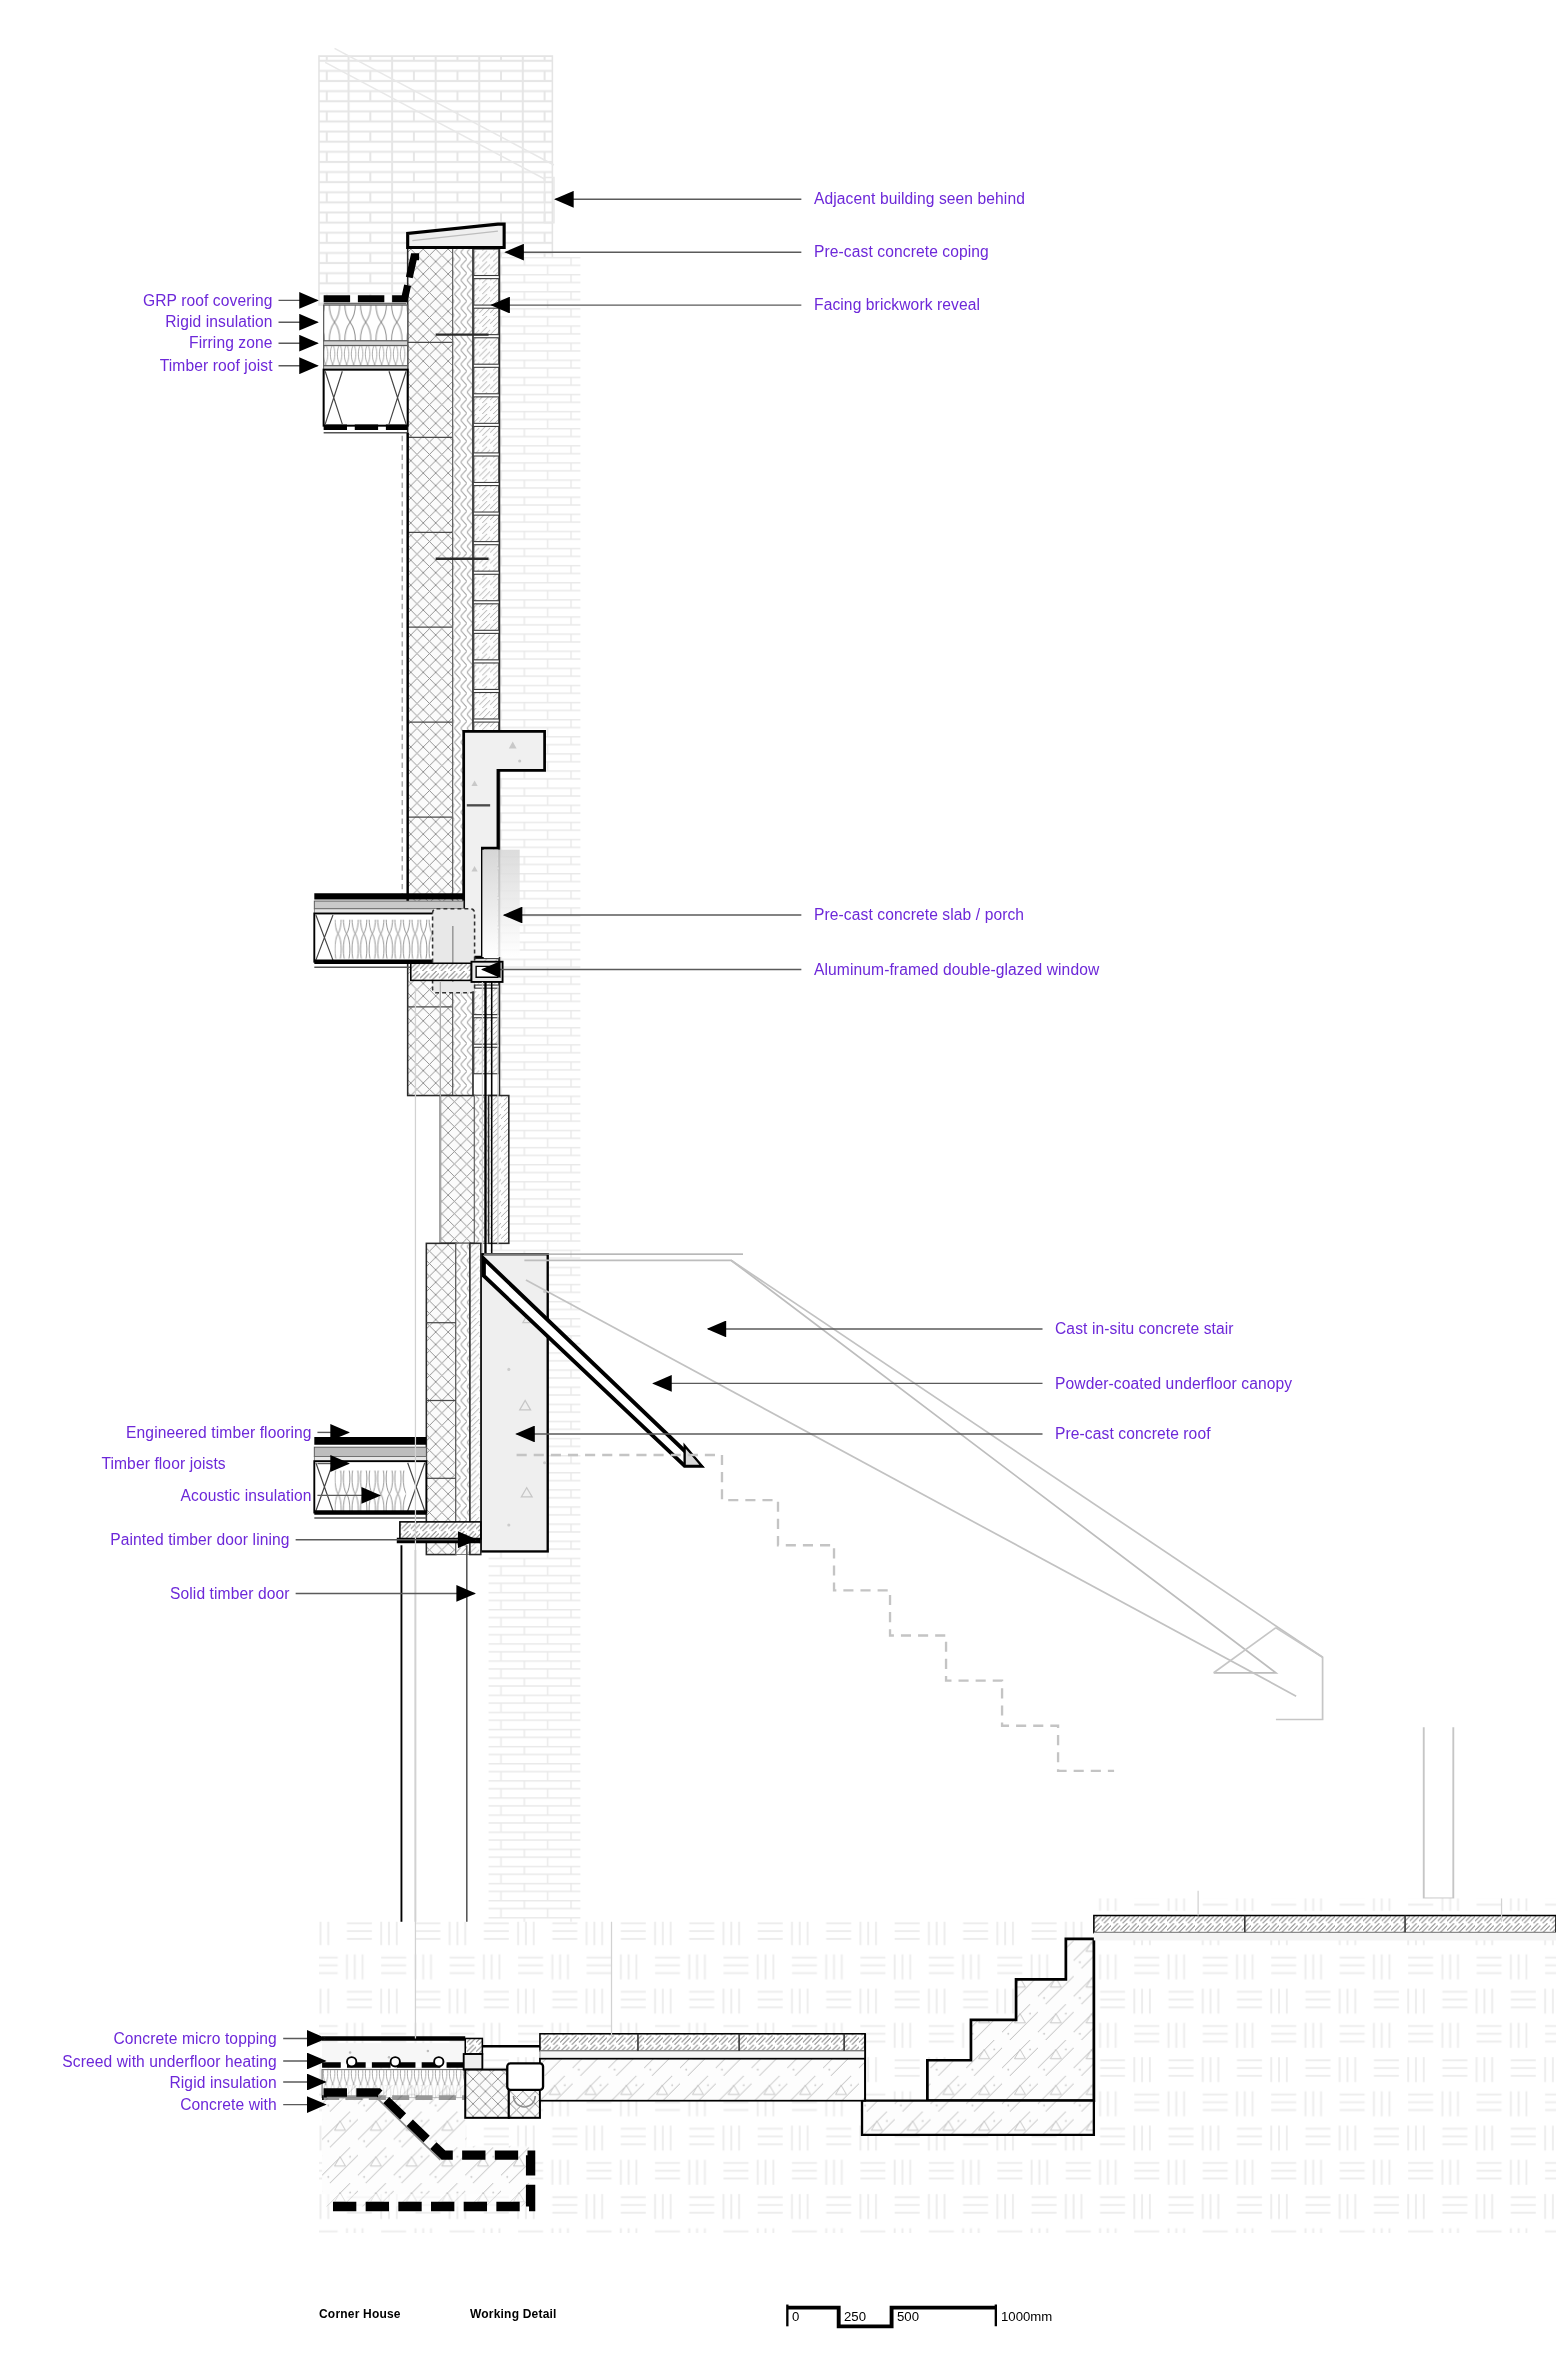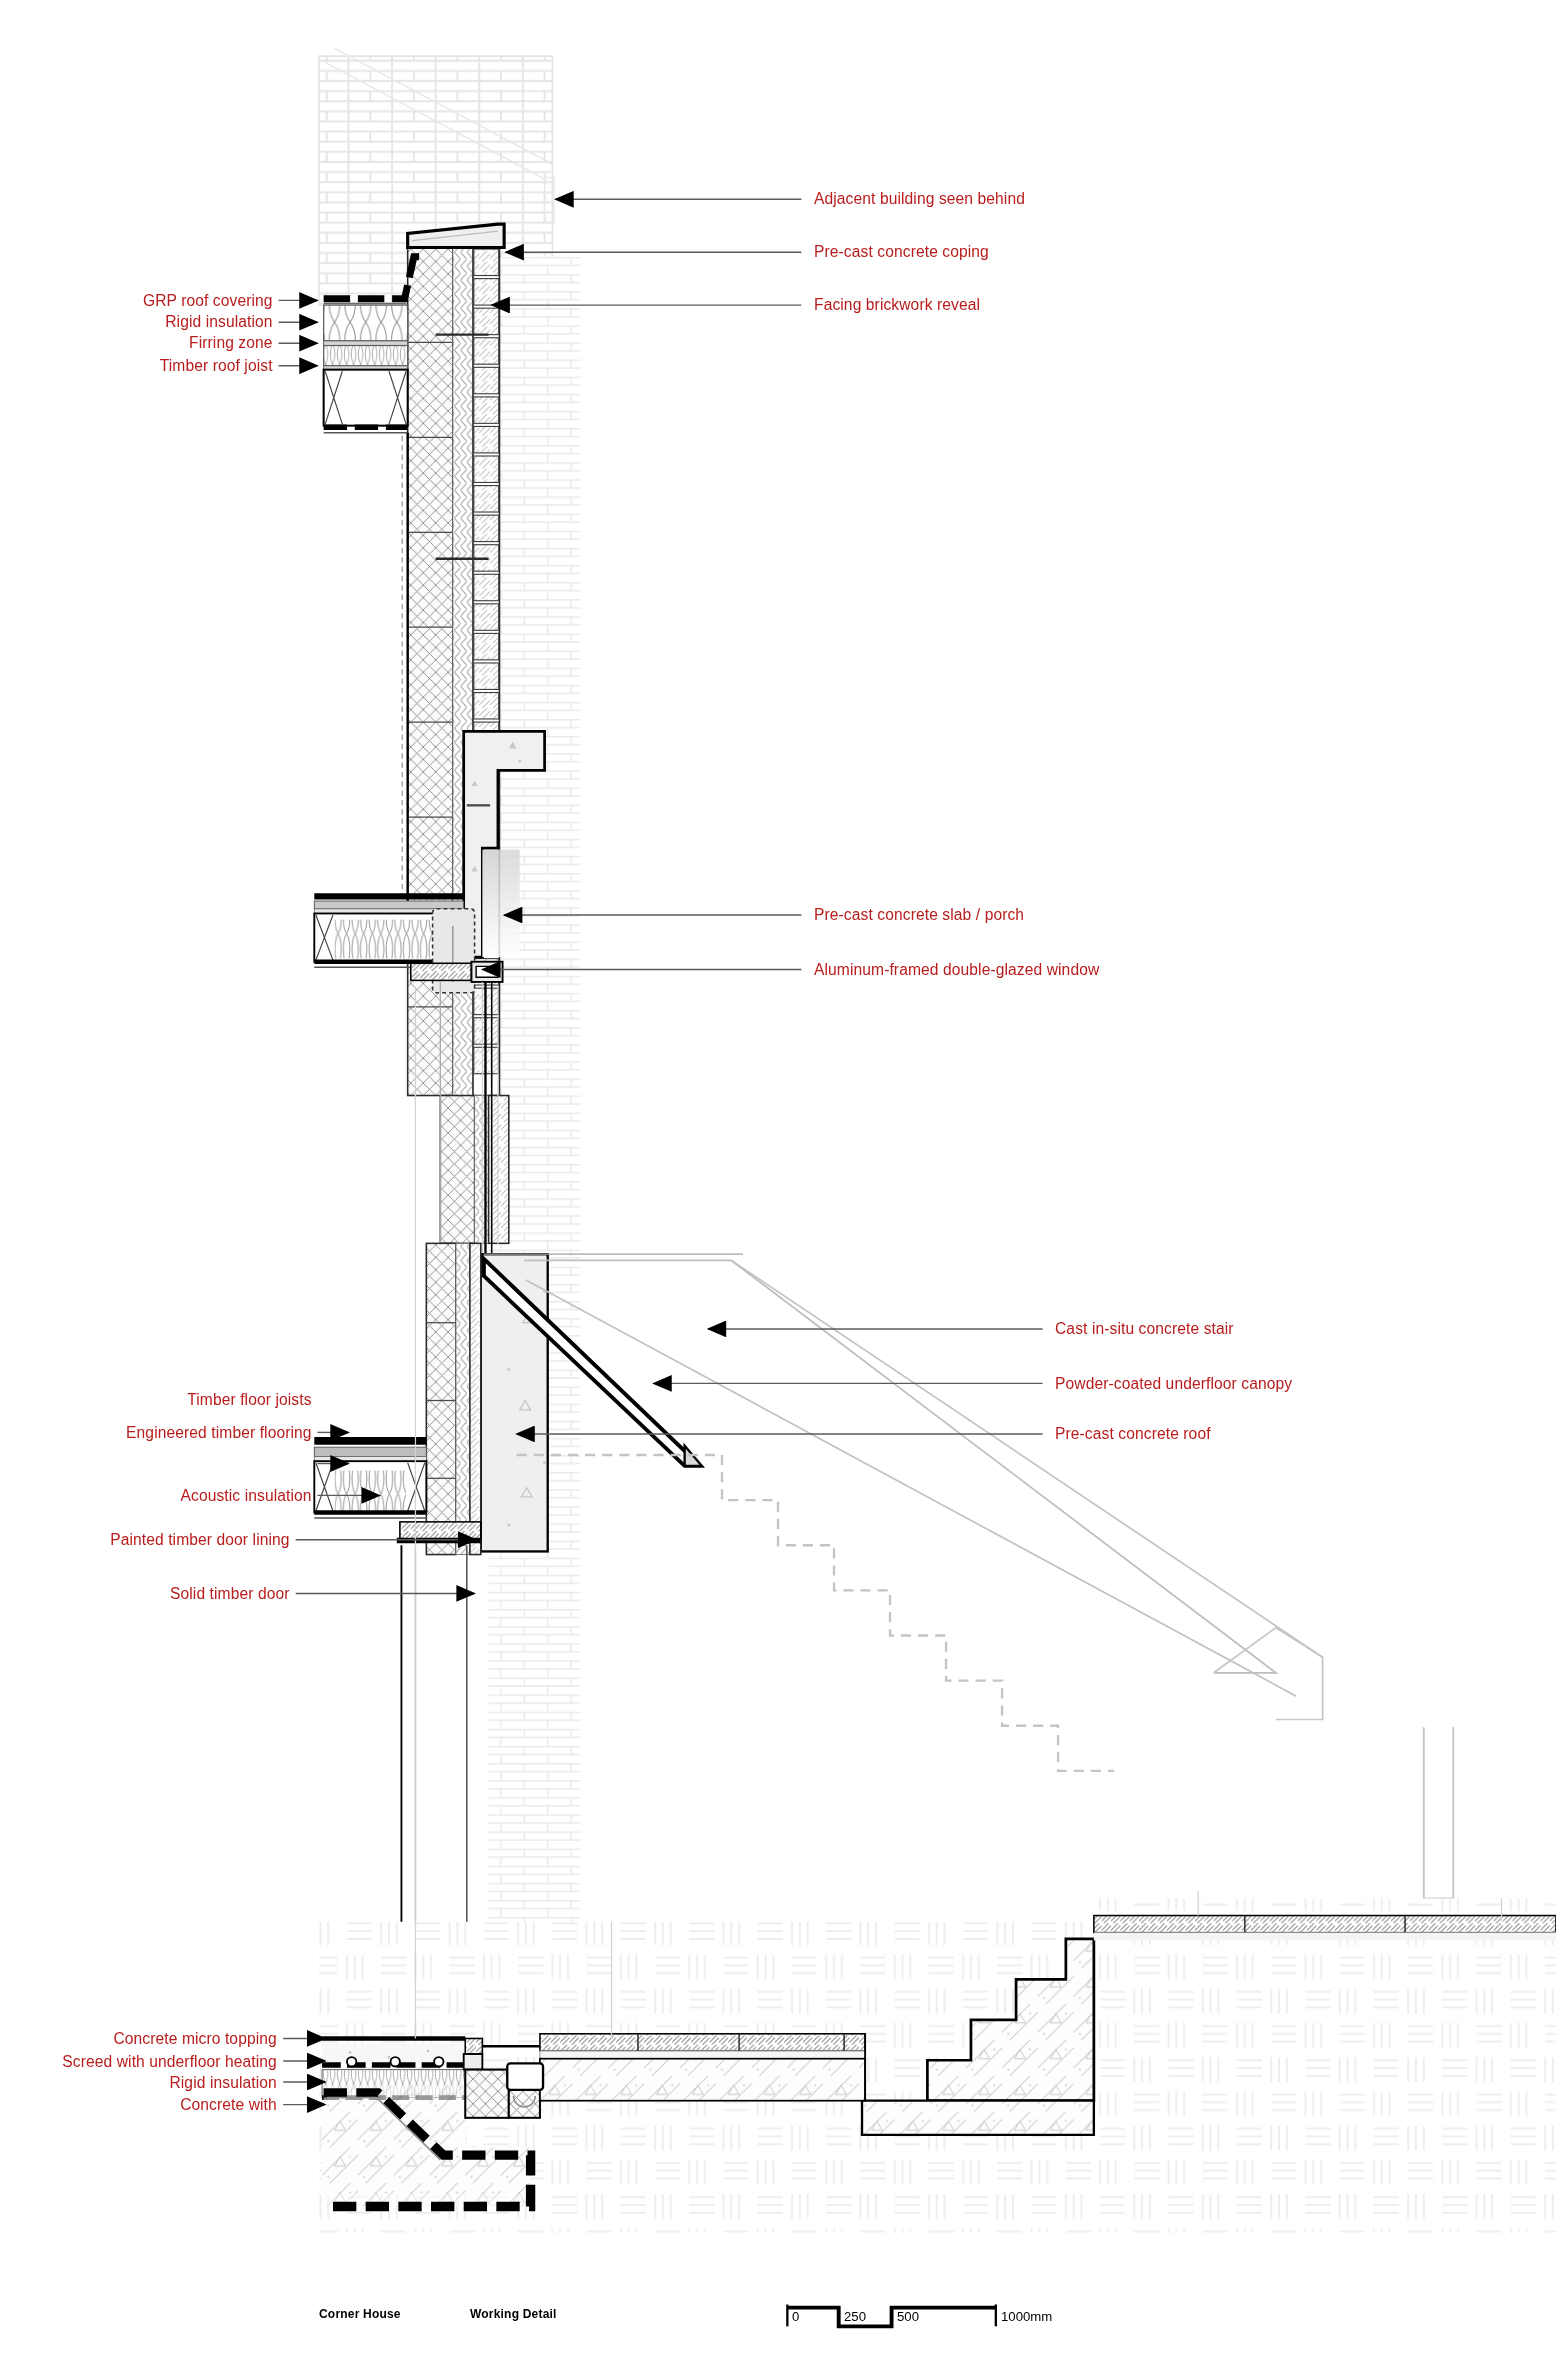--- a/index.html
+++ b/index.html
@@ -11,21 +11,21 @@
   #stage{position:absolute;left:0;top:0;width:1556px;height:2377px;}
   #drawing{position:absolute;left:0;top:0;width:1556px;height:2377px;}
 
   
   .lbl{
     position:absolute;
     font-size:15.6px;
     line-height:15.6px;
     letter-spacing:0.1px;
     white-space:nowrap;
-    color:#b91c1c;
+    color:#6d28d9;
   }
   .lbl.r{text-align:right;}
   .lbl.l{text-align:left;}
 
   
   .tbtext{
     position:absolute;
     font-size:12px;
     font-weight:bold;
     letter-spacing:0.2px;
@@ -472,21 +472,21 @@
   </g>
 
 </svg>
 
 <div class="lbl r" style="left:15.6px;top:293px;width:257px;">GRP roof covering</div>
 <div class="lbl r" style="left:15.6px;top:314px;width:257px;">Rigid insulation</div>
 <div class="lbl r" style="left:15.6px;top:335px;width:257px;">Firring zone</div>
 <div class="lbl r" style="left:15.6px;top:358px;width:257px;">Timber roof joist</div>
 
 <div class="lbl r" style="left:15.6px;top:1425px;width:296px;">Engineered timber flooring</div>
-<div class="lbl r" style="left:15.6px;top:1392px;width:296px;">Timber floor joists</div>
+<div class="lbl r" style="left:15.6px;top:1456px;width:296px;text-align:center;">Timber floor joists</div>
 <div class="lbl r" style="left:15.6px;top:1488px;width:296px;">Acoustic insulation</div>
 <div class="lbl r" style="left:15.6px;top:1532px;width:274px;">Painted timber door lining</div>
 <div class="lbl r" style="left:15.6px;top:1586px;width:274px;">Solid timber door</div>
 
 <div class="lbl r" style="left:7.8px;top:2031px;width:269px;">Concrete micro topping</div>
 <div class="lbl r" style="left:7.8px;top:2054px;width:269px;">Screed with underfloor heating</div>
 <div class="lbl r" style="left:7.8px;top:2075px;width:269px;">Rigid insulation</div>
 <div class="lbl r" style="left:7.8px;top:2097px;width:269px;">Concrete with</div>
 
 <div class="lbl l" style="left:814px;top:191px;">Adjacent building seen behind</div>

